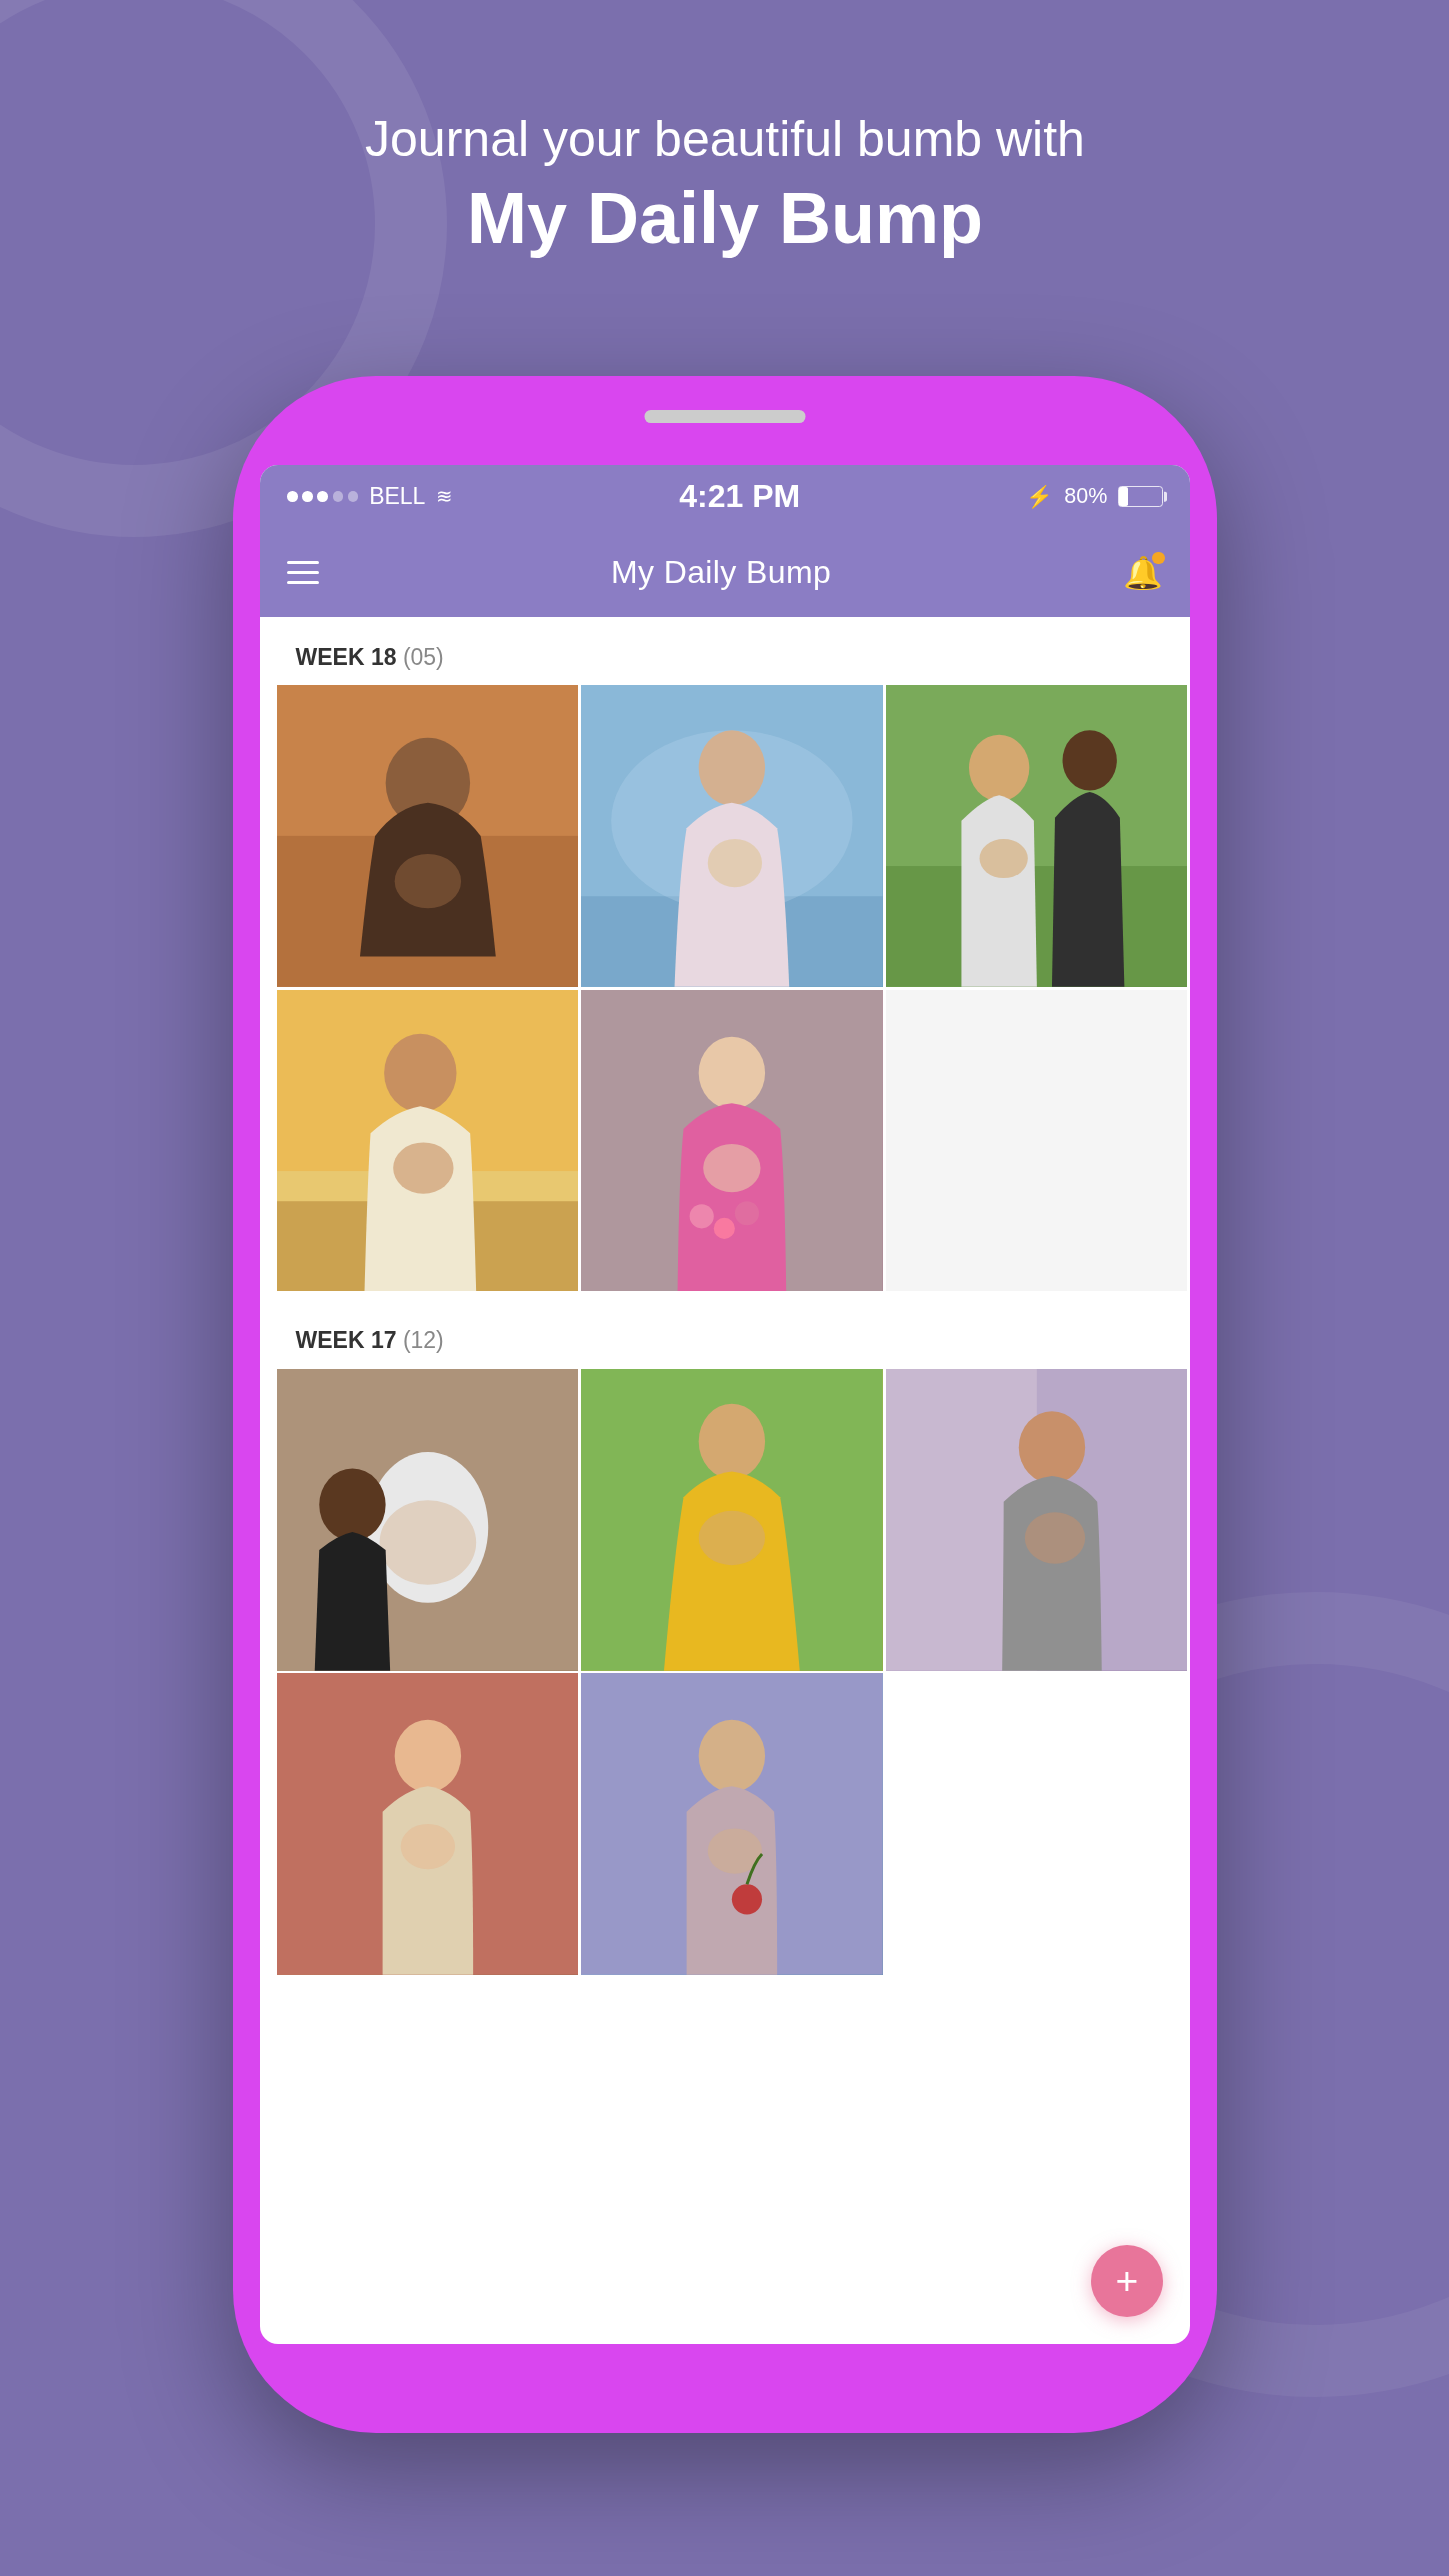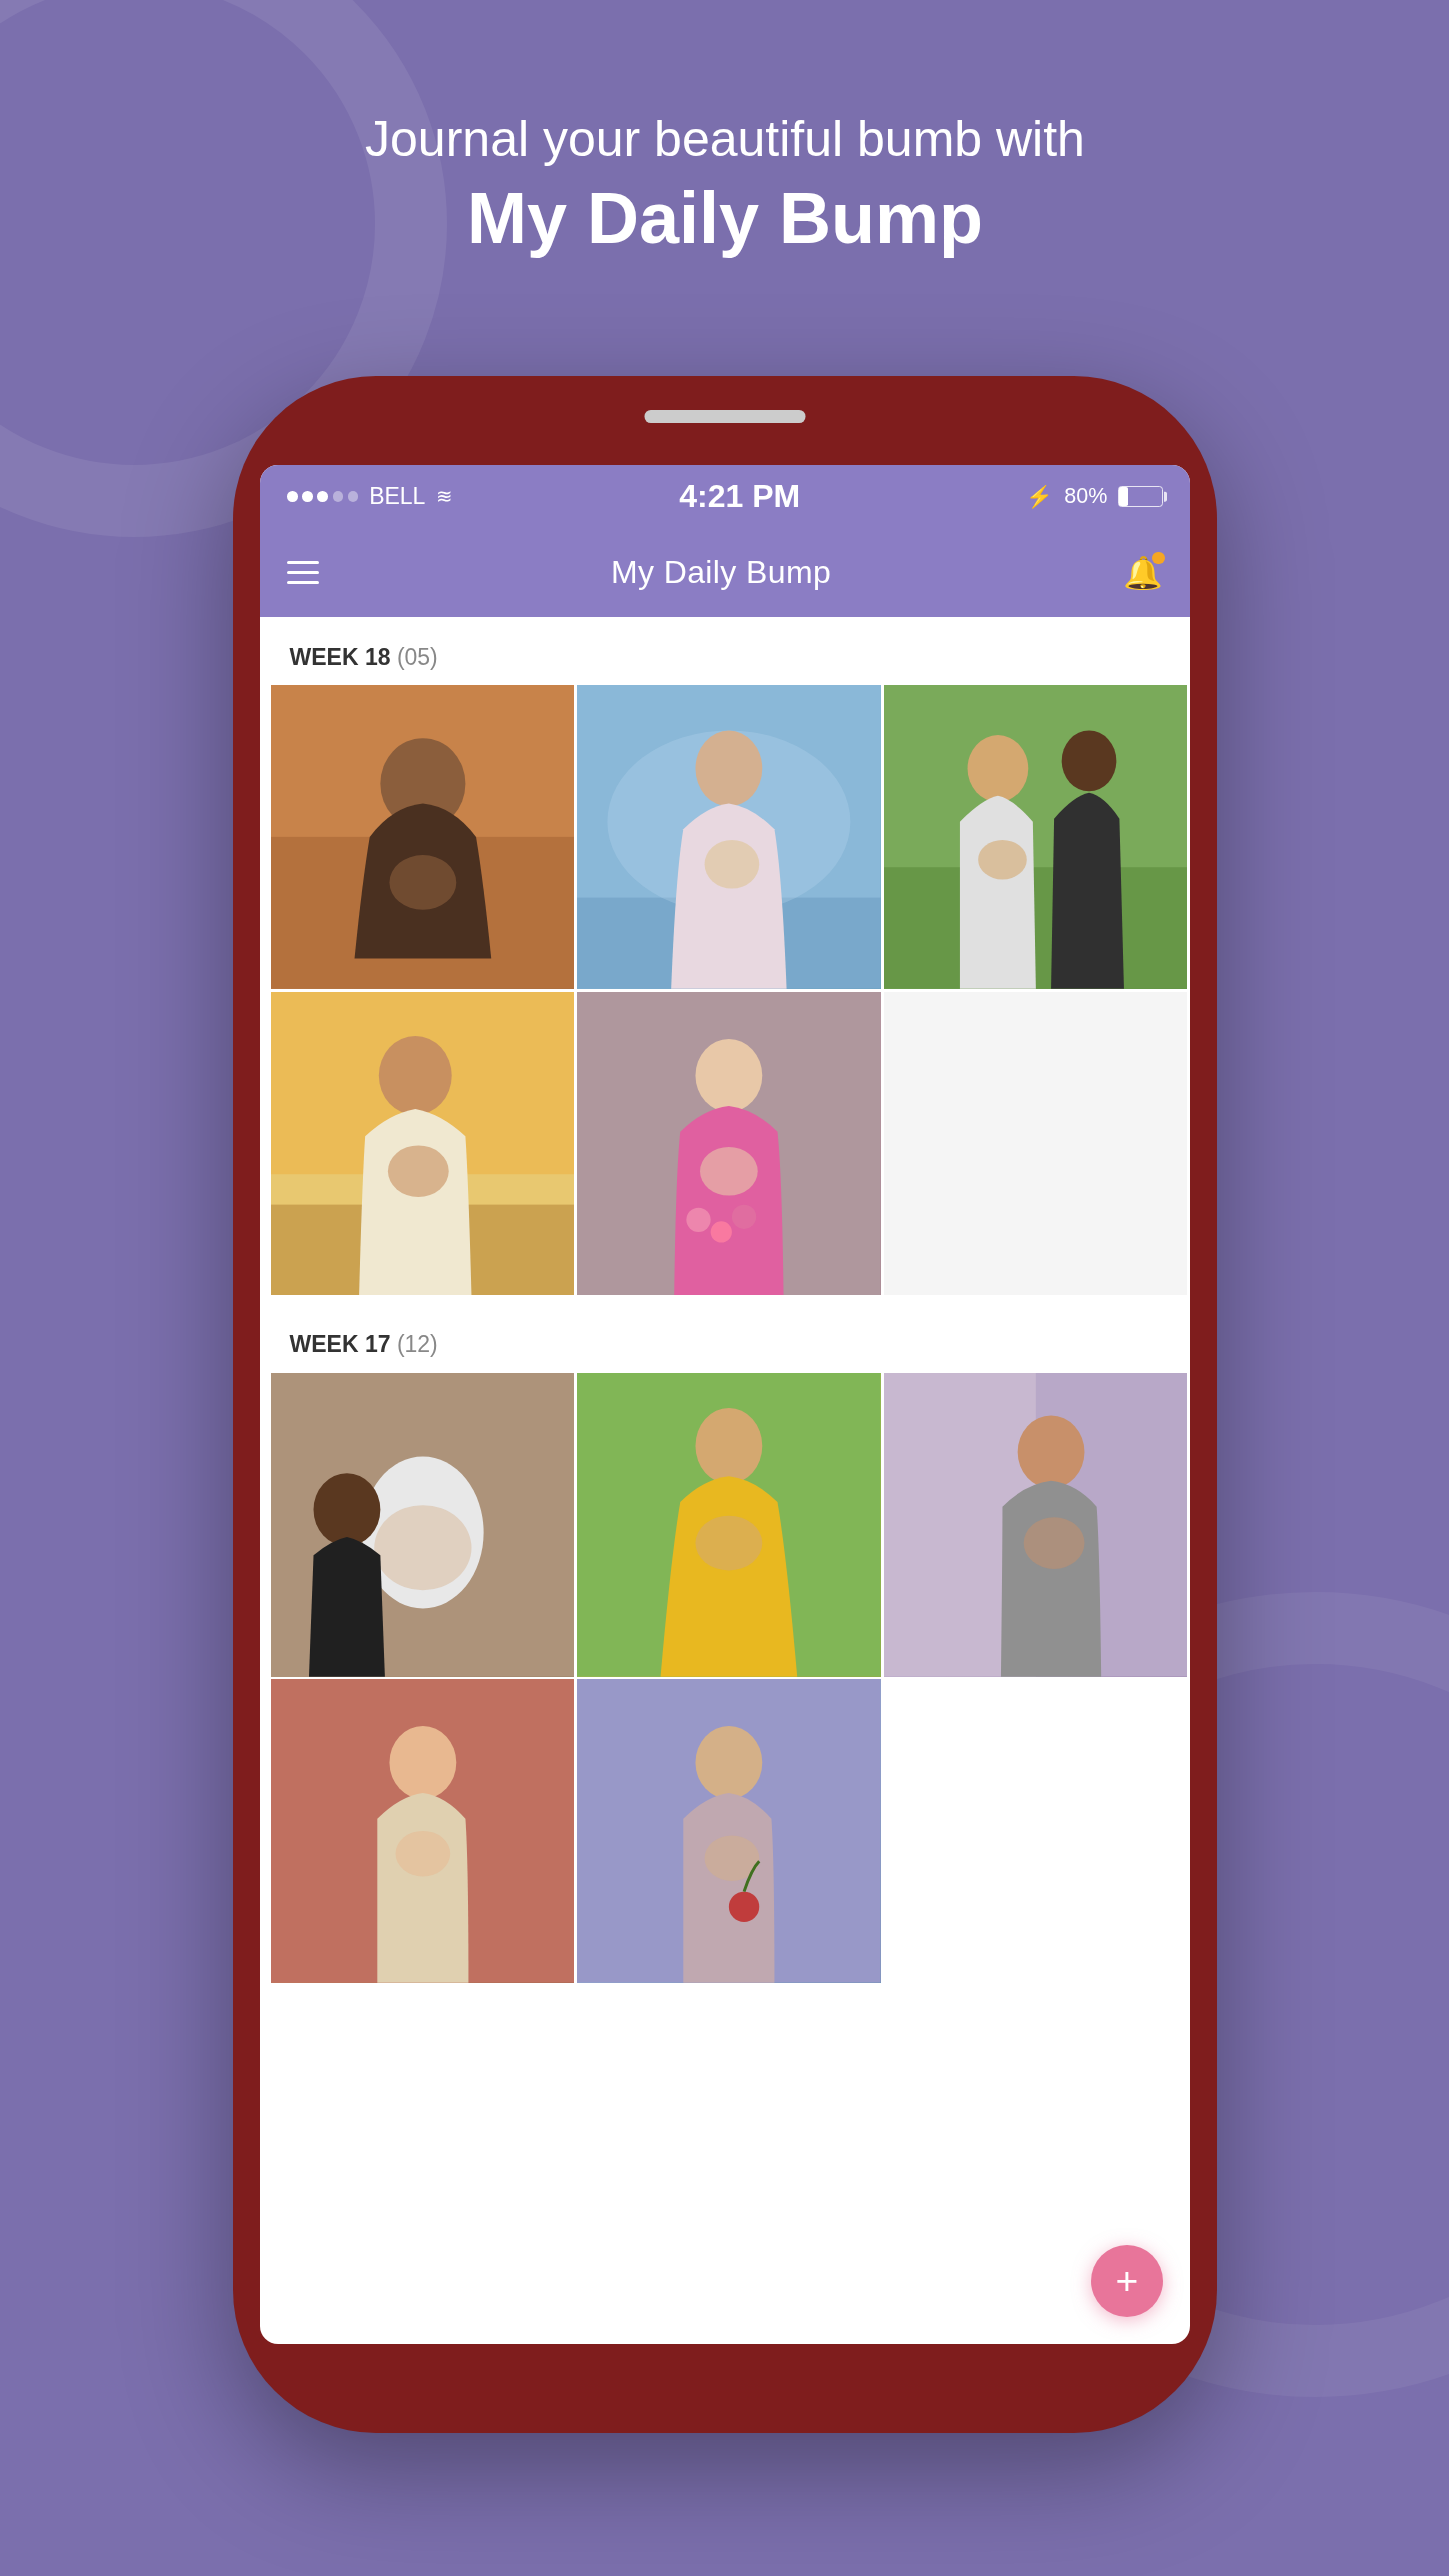--- a/index.html
+++ b/index.html
@@ -55,21 +55,21 @@
     }
 
     
     .phone-frame {
       position: absolute;
       top: 376px;
       left: 50%;
       transform: translateX(-50%);
       width: 984px;
       height: 2057px;
-      background: #7f1d1d;
+      background: #d946ef;
       border-radius: 143px;
       box-shadow: 0 36px 107px rgba(0,0,0,0.35);
       overflow: hidden;
     }
 
     
     .phone-speaker {
       position: absolute;
       top: 34px;
       left: 50%;
@@ -247,21 +247,21 @@
 
     
     .content-area {
       background: white;
       overflow-y: auto;
       height: calc(100% - 224px);
     }
 
     
     .week-section {
-      padding: 18px 0 9px 8px;
+      padding: 18px 0 9px 14px;
     }
     .week-header {
       padding: 9px 21.5px 14.3px 21.5px;
       font-size: 23px;
       color: #333;
       font-weight: 400;
     }
     .week-number {
       font-weight: 600;
     }

